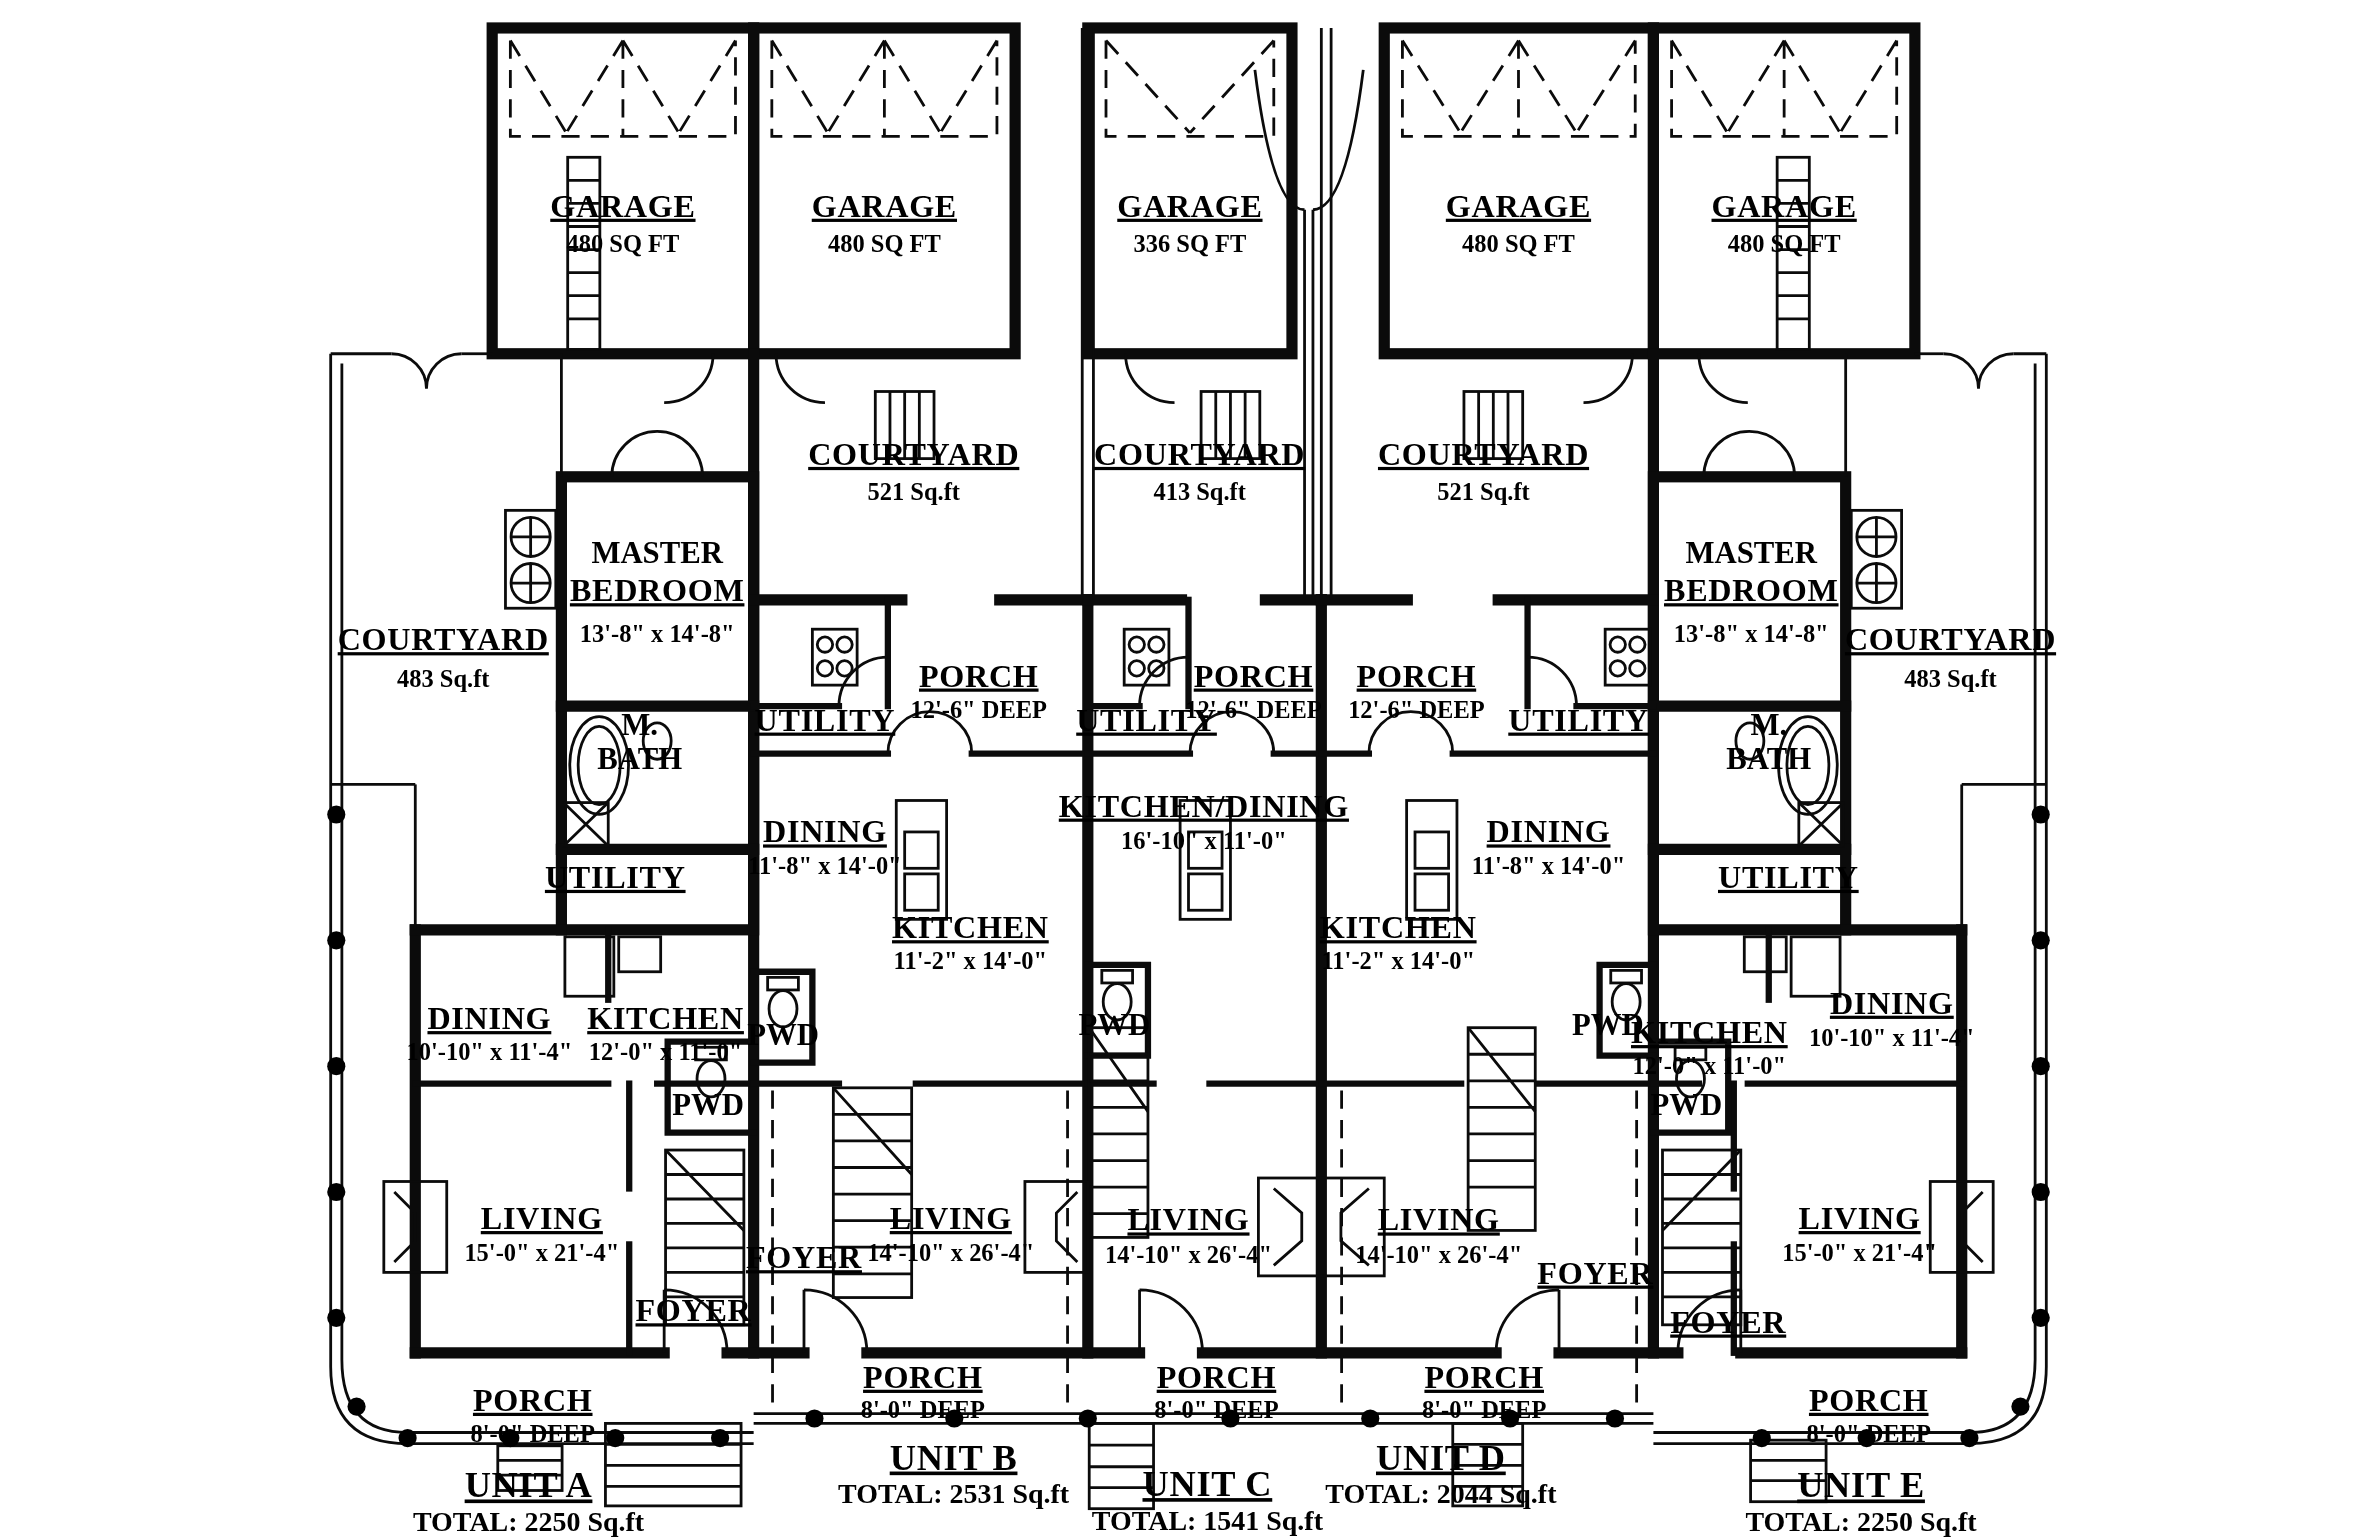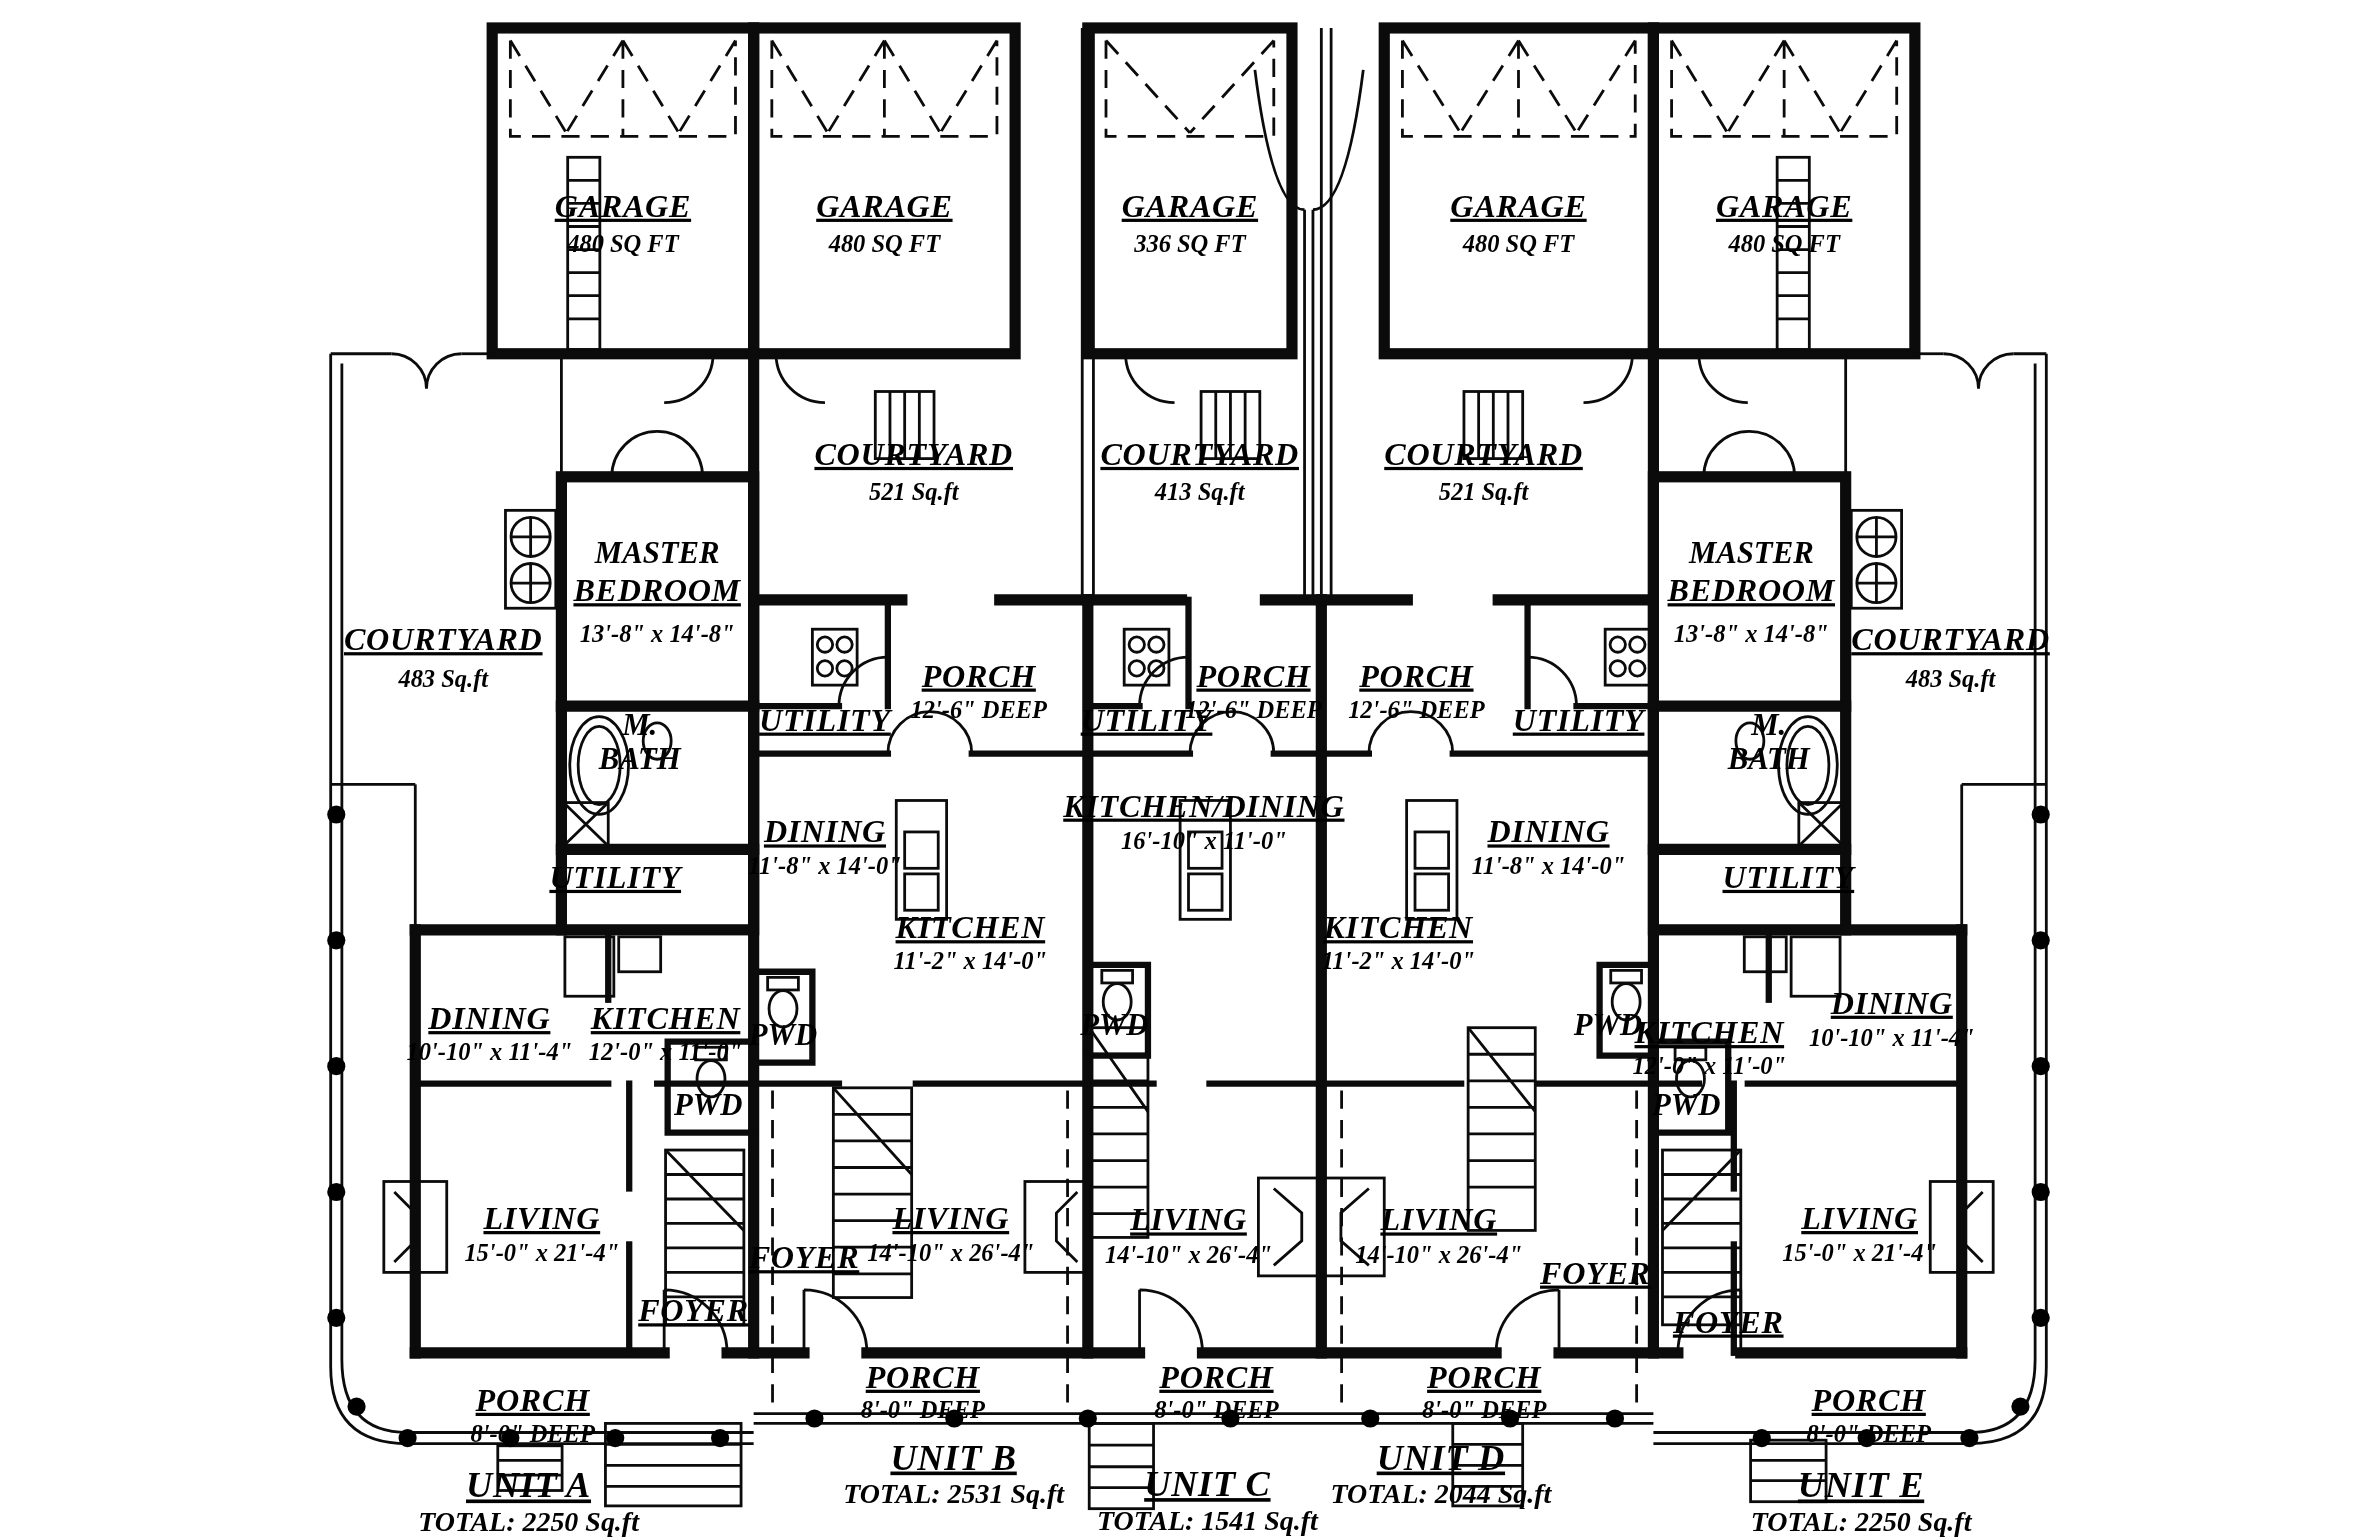--- a/index.html
+++ b/index.html
@@ -1,16 +1,16 @@
 <!DOCTYPE html>
 <html style="font-size:11.2px"><head>
 <meta charset="utf-8">
 <style>
   html,body{margin:0;padding:0;background:#fff;}
-  .plan-wrap{width:100%;background:#737373;font-style:italic;}
+  .plan-wrap{width:100%;background:#737373;}
   svg{display:block;width:100%;height:auto;background:#fff;}
   text{font-family:"Liberation Serif","DejaVu Serif",serif;fill:#000;}
   .nm{font-size:46px;font-weight:bold;text-decoration:underline;letter-spacing:1px;}
   .dim{font-size:35px;font-weight:bold;}
   .sm{font-size:44px;font-weight:bold;}
   .unit{font-size:52px;font-weight:bold;text-decoration:underline;letter-spacing:1px;}
   .tot{font-size:40px;font-weight:bold;}
   .w{stroke:#0b0b0b;stroke-width:16;fill:none;stroke-linecap:square;}
   .m{stroke:#0b0b0b;stroke-width:9;fill:none;stroke-linecap:square;}
   .t{stroke:#0b0b0b;stroke-width:4;fill:none;}

